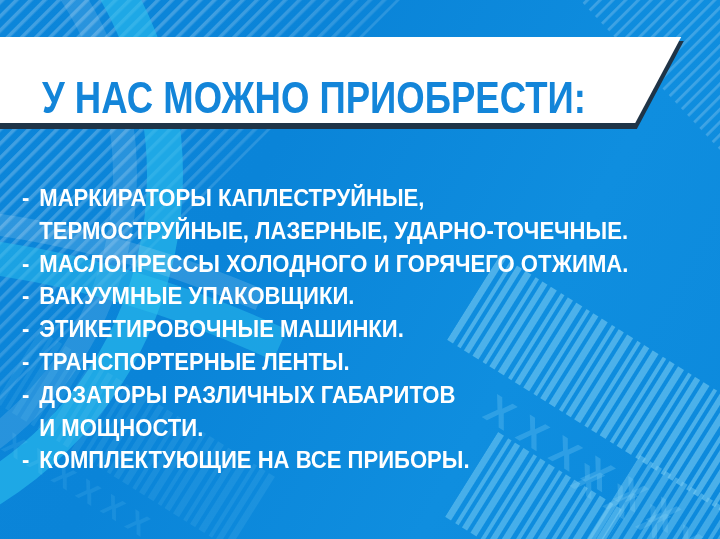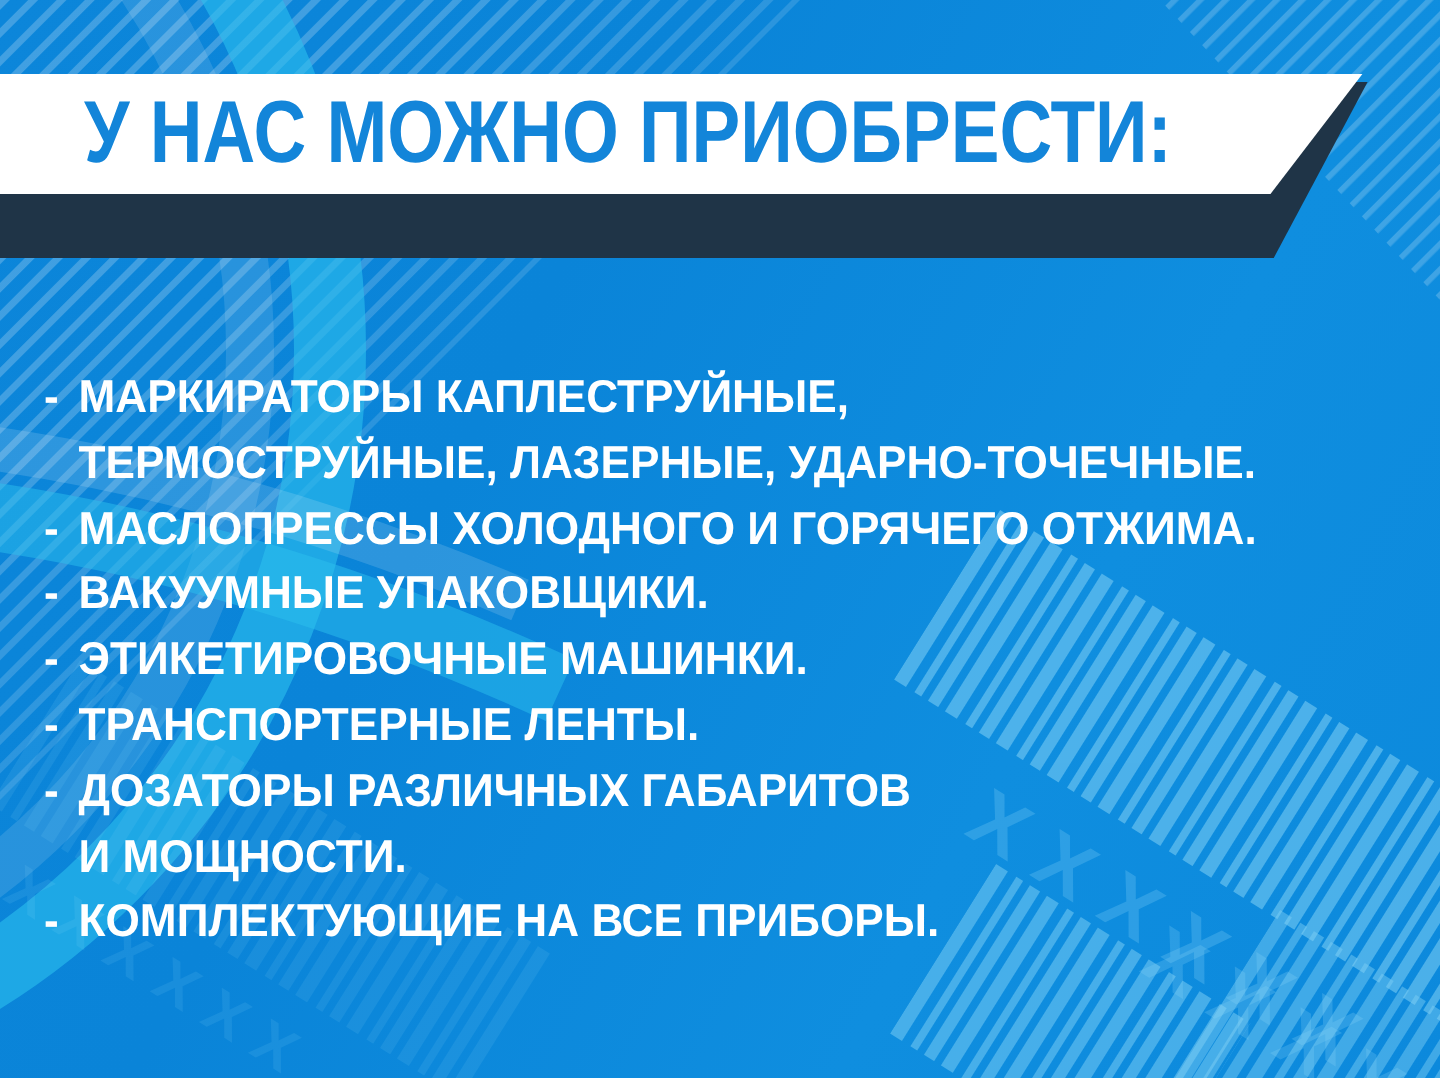--- a/index.html
+++ b/index.html
@@ -6,22 +6,22 @@
   body{width:720px;height:539px;overflow:hidden;font-family:"Liberation Sans",sans-serif;}
   .stage{position:relative;width:720px;height:539px;overflow:hidden;
          background:linear-gradient(118deg,#0c86da 0%,#0a84d8 35%,#0f8edf 70%,#0c89dc 100%);}
   .decor{position:absolute;left:0;top:0;width:720px;height:539px;}
   .bartext{font-family:"Liberation Sans",sans-serif;font-weight:bold;font-size:40px;
            fill:#8fd8f8;opacity:.45;letter-spacing:12px;}
   .bartext-small{font-family:"Liberation Sans",sans-serif;font-weight:bold;font-size:30px;
            fill:#8fd8f8;opacity:.9;letter-spacing:9px;}
   .banner-shadow{position:absolute;left:0;top:41px;width:690px;height:88px;background:#1f3447;
            clip-path:polygon(0 0,99.1% 0,92.3% 100%,0 100%);}
-  .banner{position:absolute;left:0;top:37px;width:686px;height:60px;background:#ffffff;
-           clip-path:polygon(0 0,99.3% 0,92.6% 100%,0 100%);display:flex;align-items:center;}
+  .banner{position:absolute;left:0;top:37px;width:686px;height:86px;background:#ffffff;
+           clip-path:polygon(0 0,99.3% 0,92.6% 100%,0 100%);display:flex;align-items:flex-end;}
   .title{margin-left:42px;font-size:44px;font-weight:bold;color:#1385d9;white-space:nowrap;
            transform:scaleX(0.83);transform-origin:0 50%;}
   .list{position:absolute;left:22px;top:182px;transform:scaleX(0.96);transform-origin:0 0;
            color:#ffffff;font-weight:bold;}
   .row{display:flex;height:32.8px;line-height:32.8px;font-size:23px;white-space:nowrap;}
   .dash{width:18px;flex:0 0 18px;}
   .avito{position:absolute;left:607px;top:497px;display:flex;align-items:center;opacity:.62;}
   .avito-text{color:#ffffff;font-size:23px;font-weight:bold;letter-spacing:-0.5px;margin-left:3px;}
 </style>
 </head>

